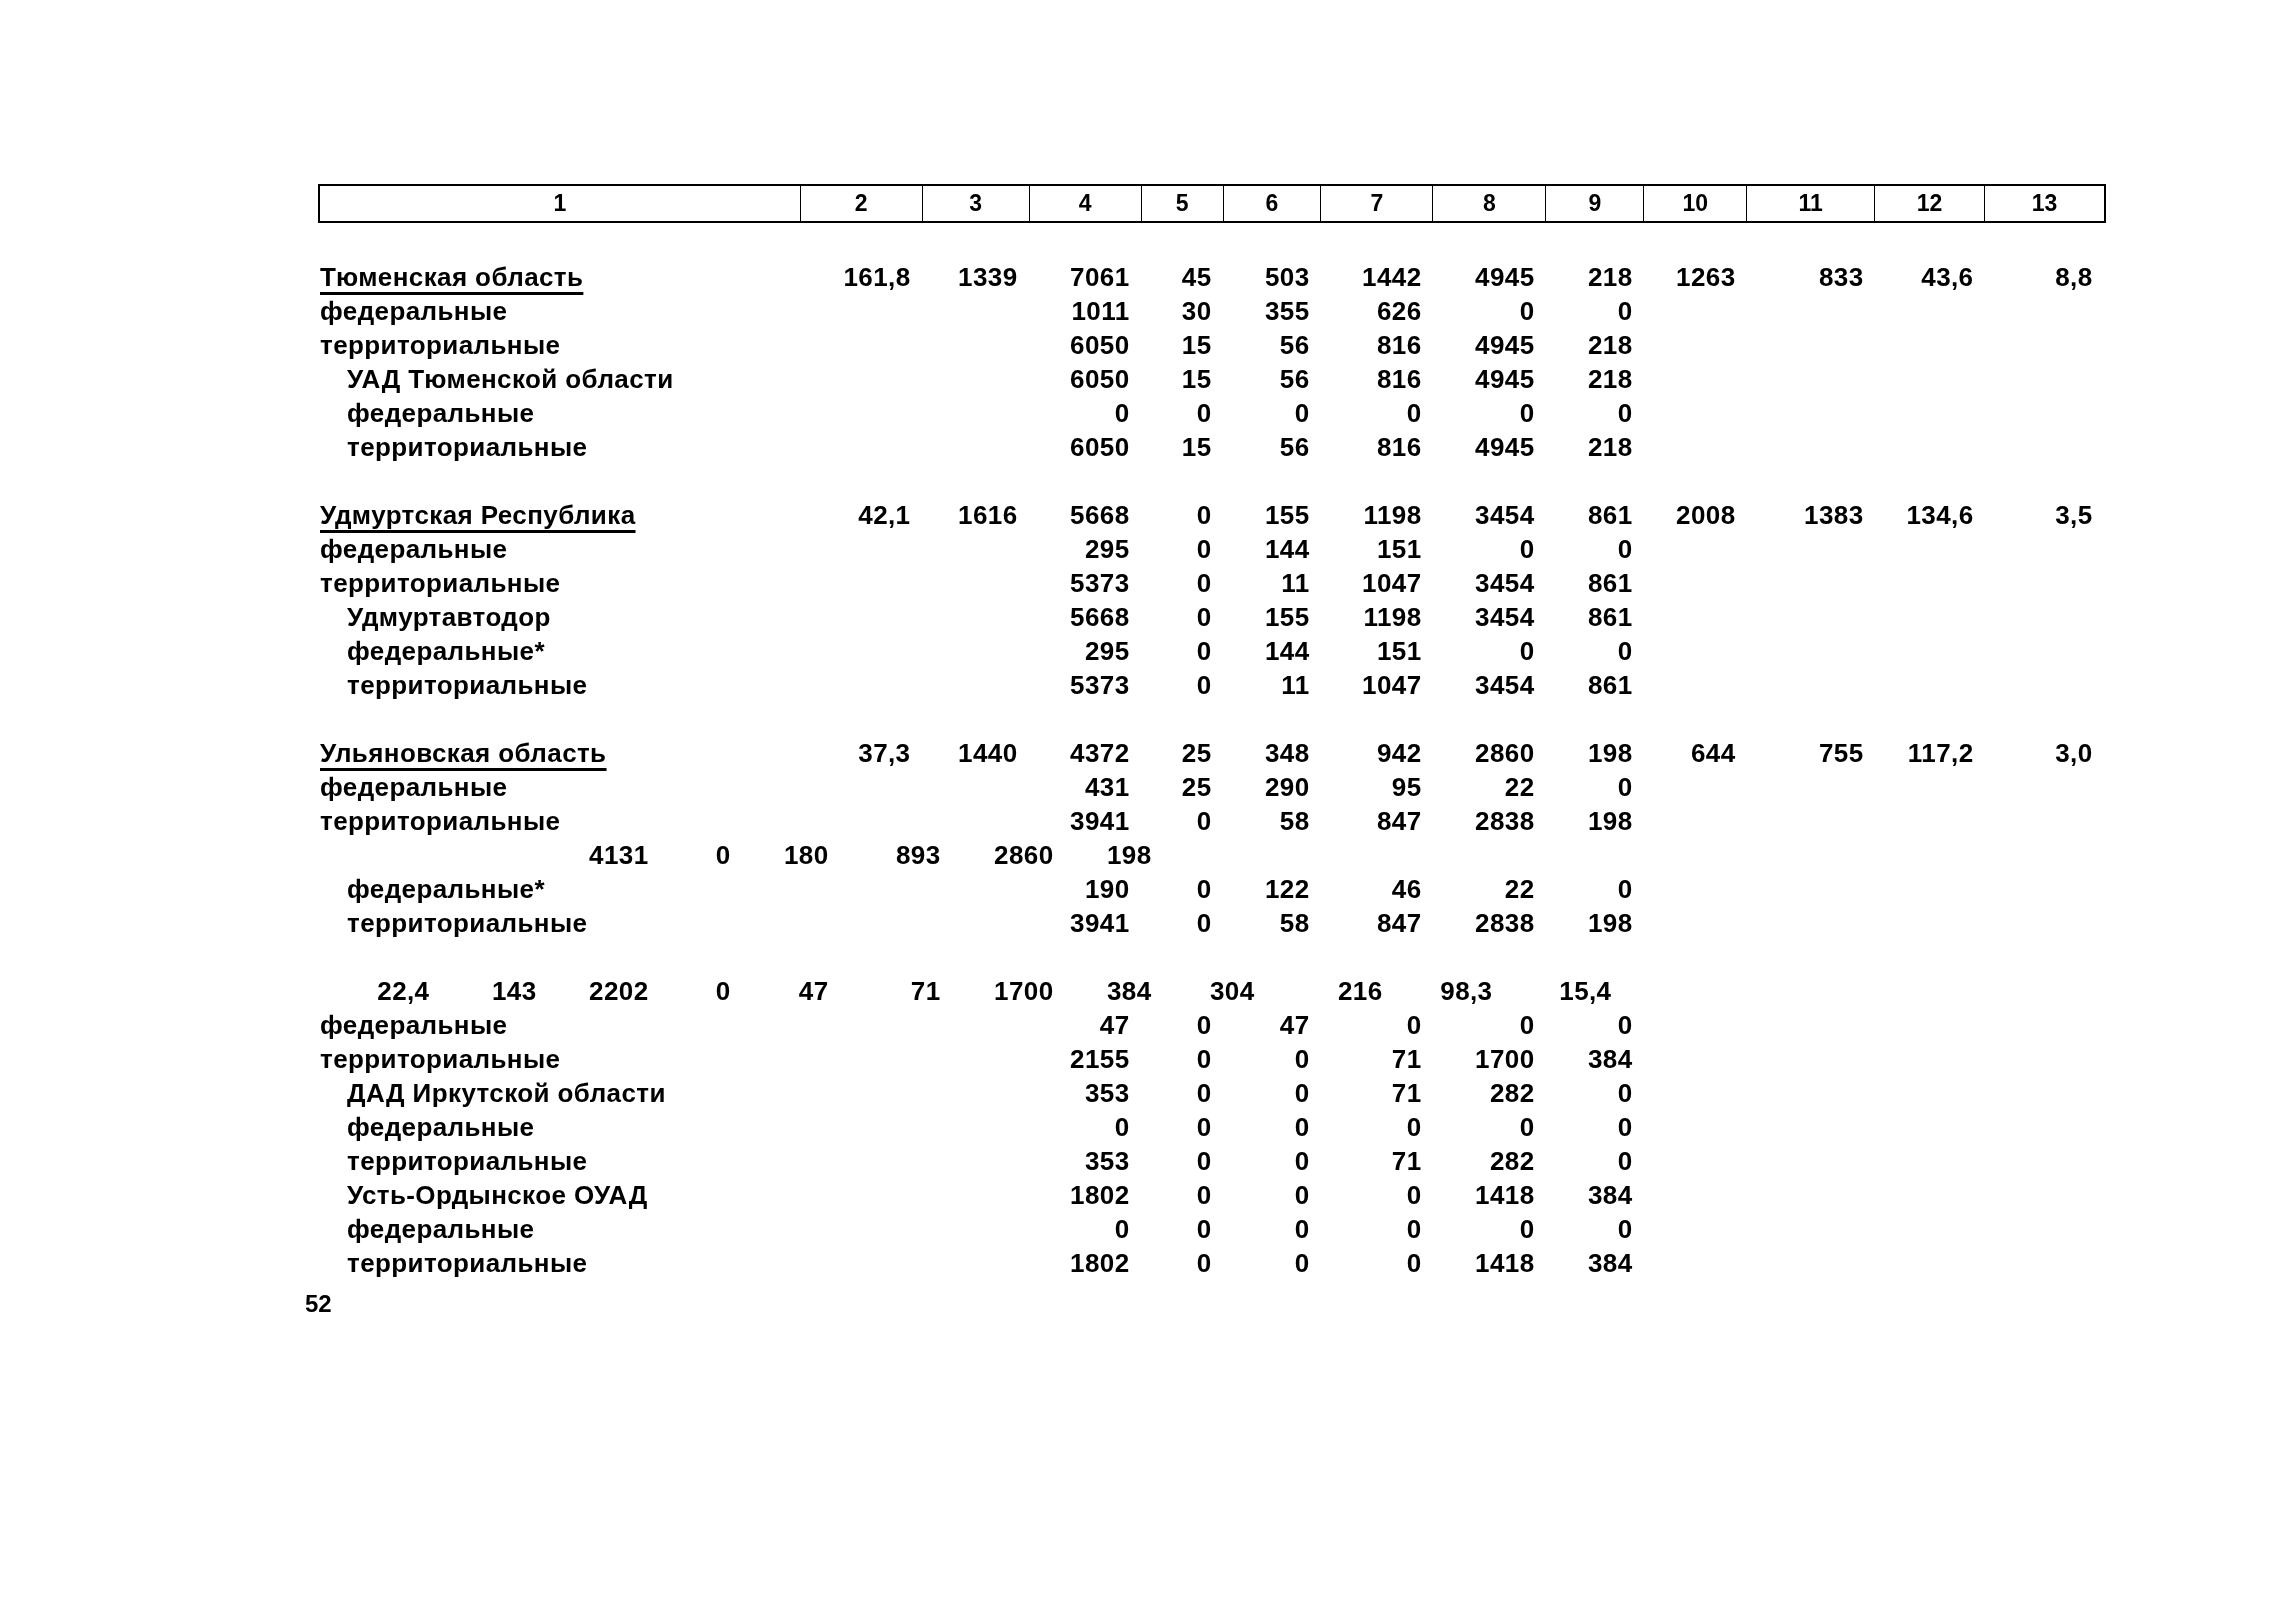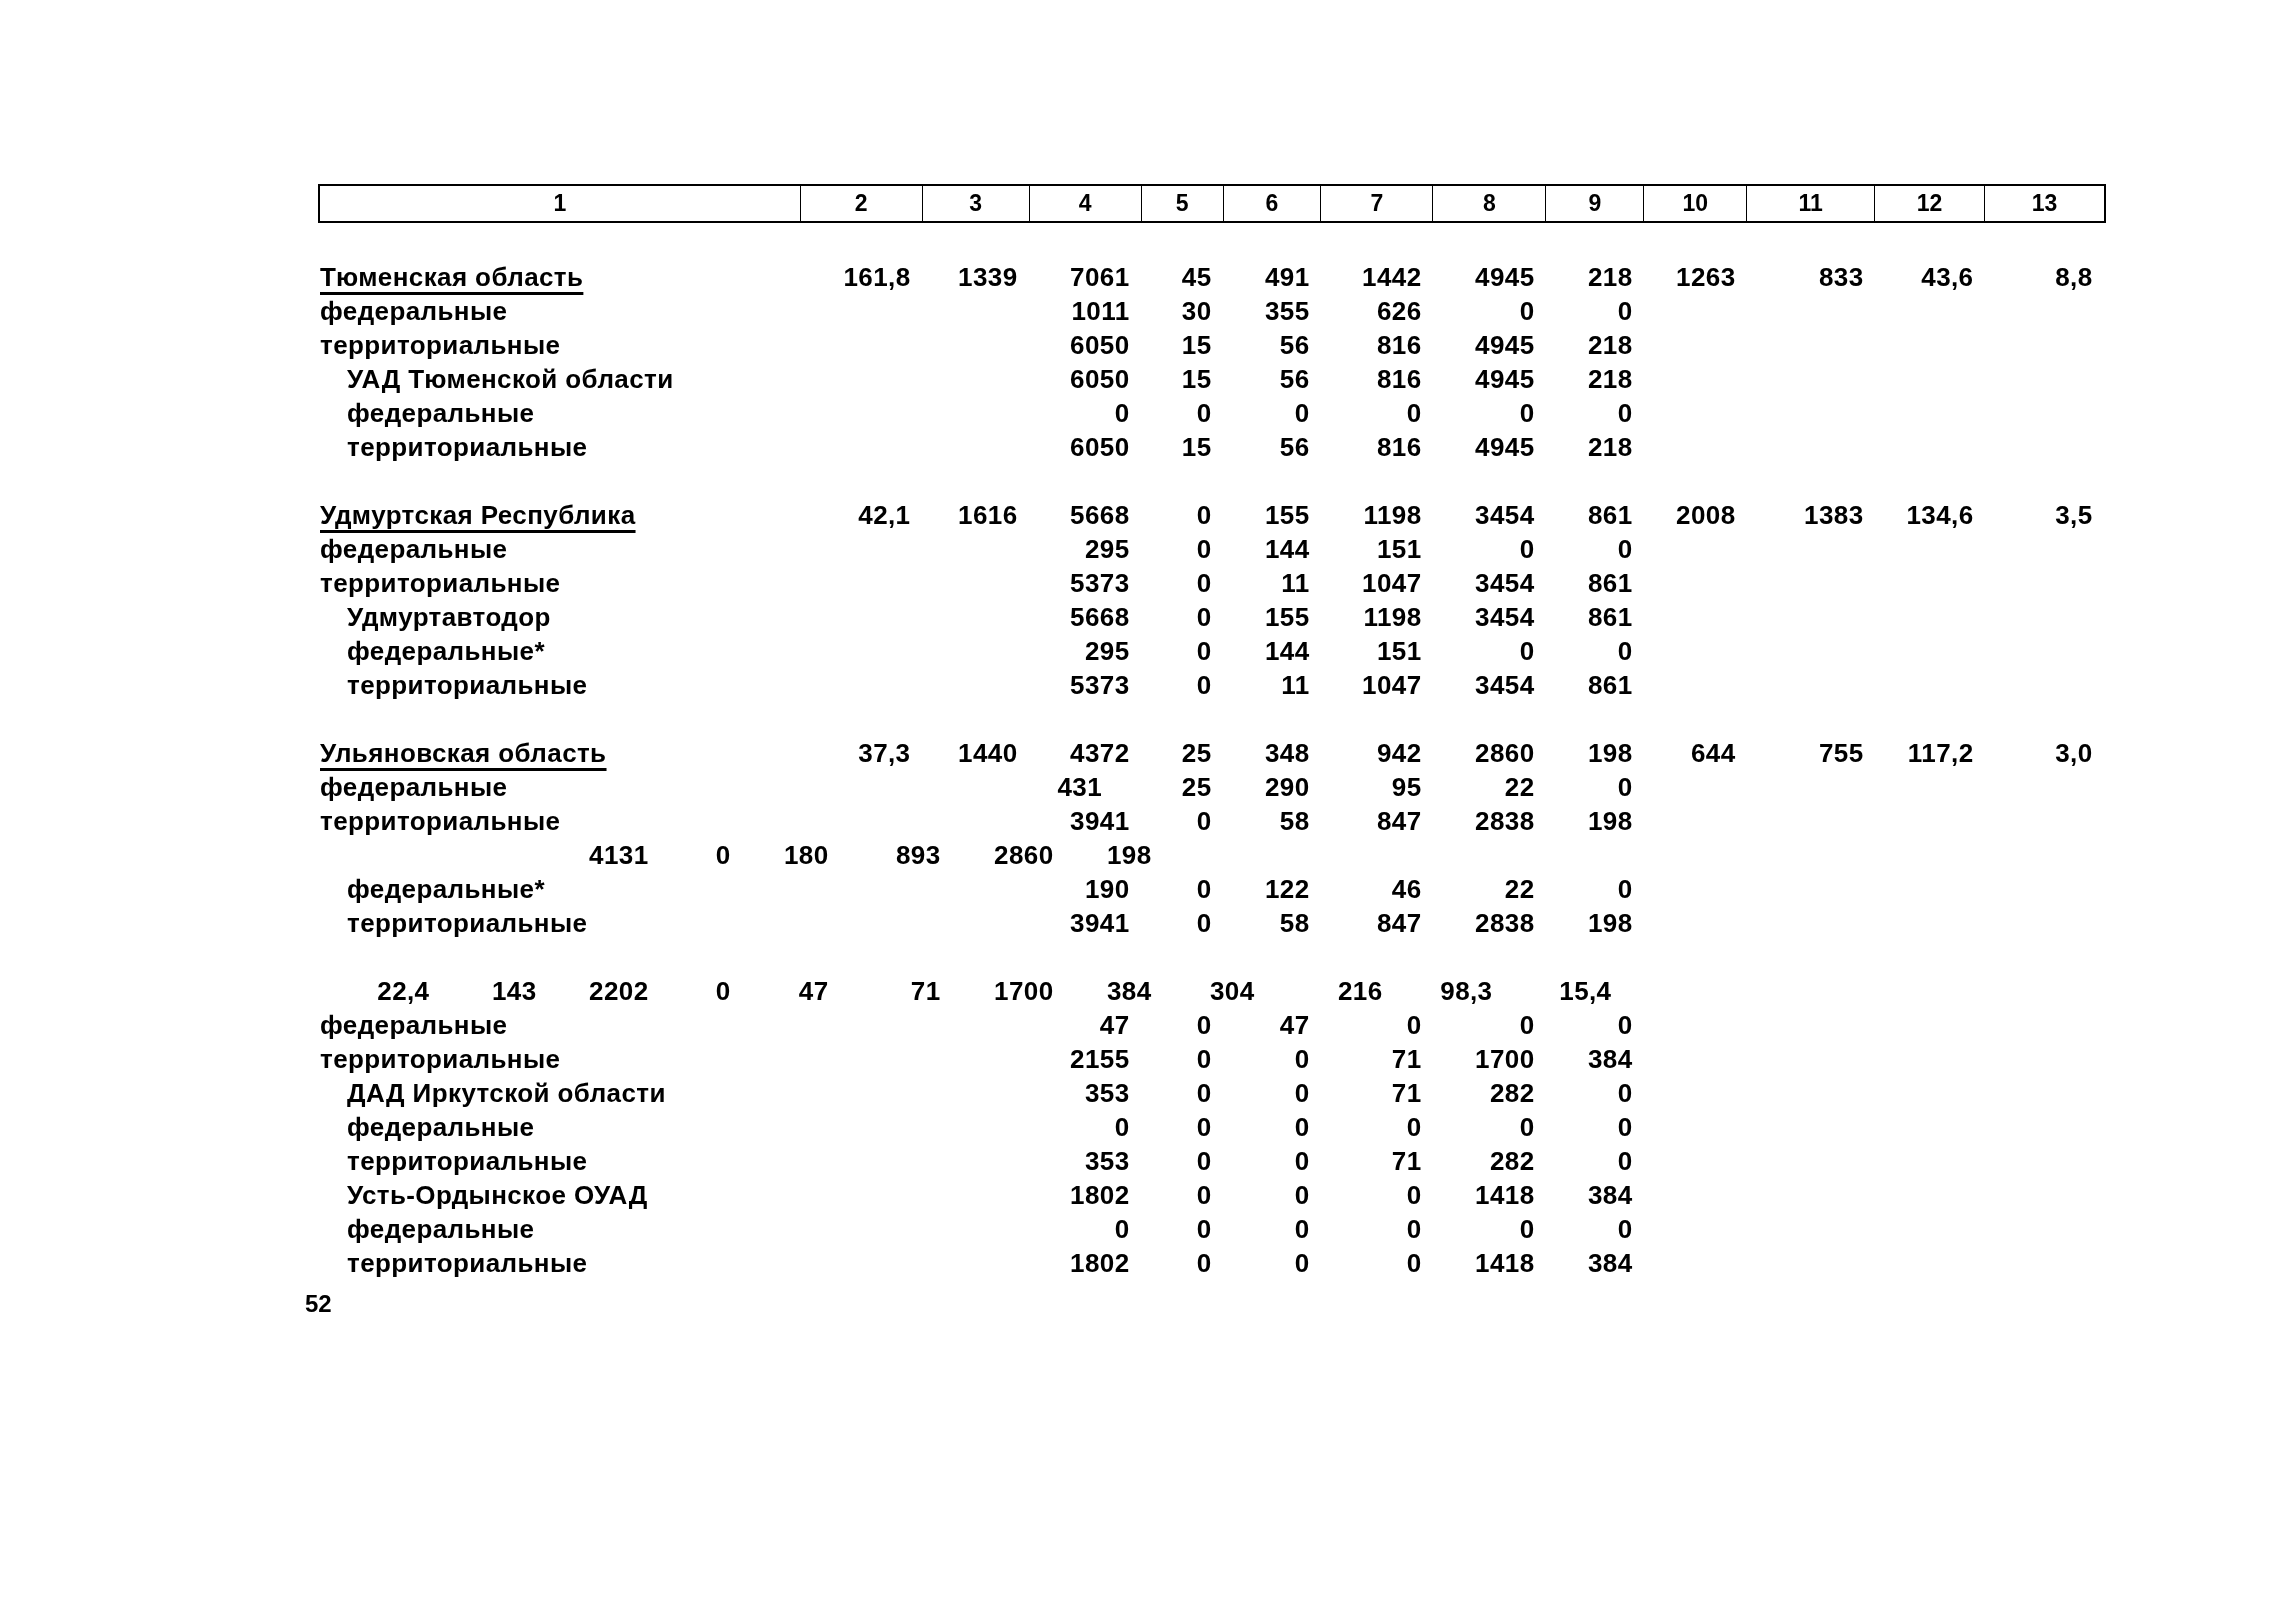--- a/index.html
+++ b/index.html
@@ -75,21 +75,21 @@
       <div class="header-cell" style="width: 110px;">12</div>
       <div class="header-cell" style="width: 119px;">13</div>
     </div>
   <div class="data-grid" id="data-grid">
       <div class="row">
         <div class="cell-label region" style="width: 481px;">Тюменская область</div>
         <div class="cell-value" style="width: 122px;">161,8</div>
         <div class="cell-value" style="width: 107px;">1339</div>
         <div class="cell-value" style="width: 112px;">7061</div>
         <div class="cell-value" style="width: 82px;">45</div>
-        <div class="cell-value" style="width: 98px;">491</div>
+        <div class="cell-value" style="width: 98px;">503</div>
         <div class="cell-value" style="width: 112px;">1442</div>
         <div class="cell-value" style="width: 113px;">4945</div>
         <div class="cell-value" style="width: 98px;">218</div>
         <div class="cell-value" style="width: 103px;">1263</div>
         <div class="cell-value" style="width: 128px;">833</div>
         <div class="cell-value" style="width: 110px;">43,6</div>
         <div class="cell-value" style="width: 119px;">8,8</div>
       </div>
       <div class="row">
         <div class="cell-label" style="width: 481px;">федеральные</div>
@@ -270,21 +270,21 @@
         <div class="cell-value" style="width: 98px;">198</div>
         <div class="cell-value" style="width: 103px;">644</div>
         <div class="cell-value" style="width: 128px;">755</div>
         <div class="cell-value" style="width: 110px;">117,2</div>
         <div class="cell-value" style="width: 119px;">3,0</div>
       </div>
       <div class="row">
         <div class="cell-label" style="width: 481px;">федеральные</div>
         <div class="cell-value" style="width: 122px;"></div>
         <div class="cell-value" style="width: 107px;"></div>
-        <div class="cell-value" style="width: 112px; text-align: center;">431</div>
+        <div class="cell-value" style="width: 112px;">431</div>
         <div class="cell-value" style="width: 82px;">25</div>
         <div class="cell-value" style="width: 98px;">290</div>
         <div class="cell-value" style="width: 112px;">95</div>
         <div class="cell-value" style="width: 113px;">22</div>
         <div class="cell-value" style="width: 98px;">0</div>
         <div class="cell-value" style="width: 103px;"></div>
         <div class="cell-value" style="width: 128px;"></div>
         <div class="cell-value" style="width: 110px;"></div>
         <div class="cell-value" style="width: 119px;"></div>
       </div>

